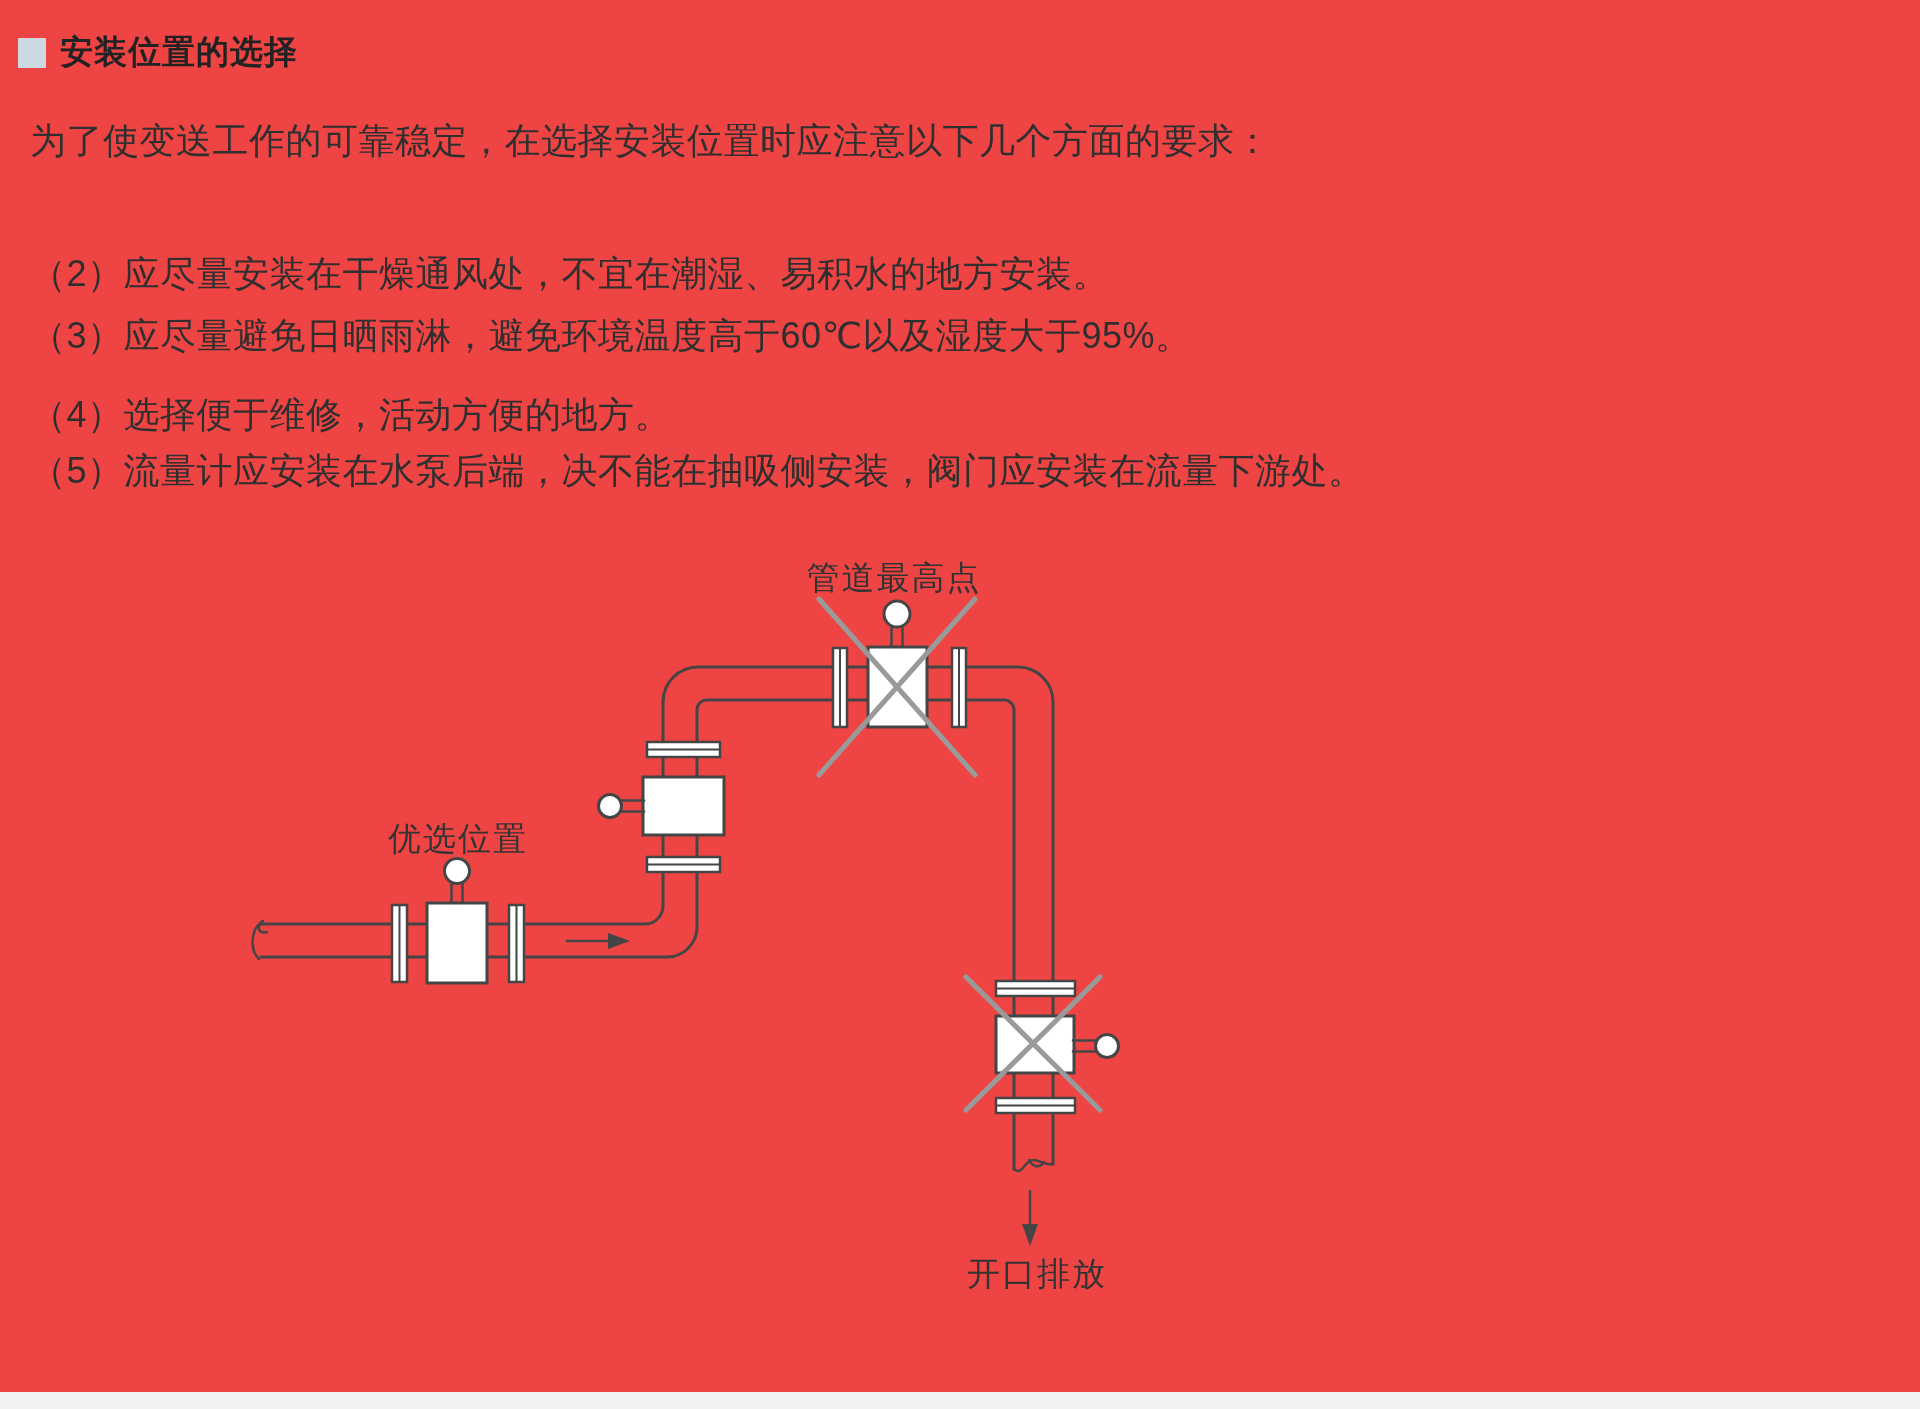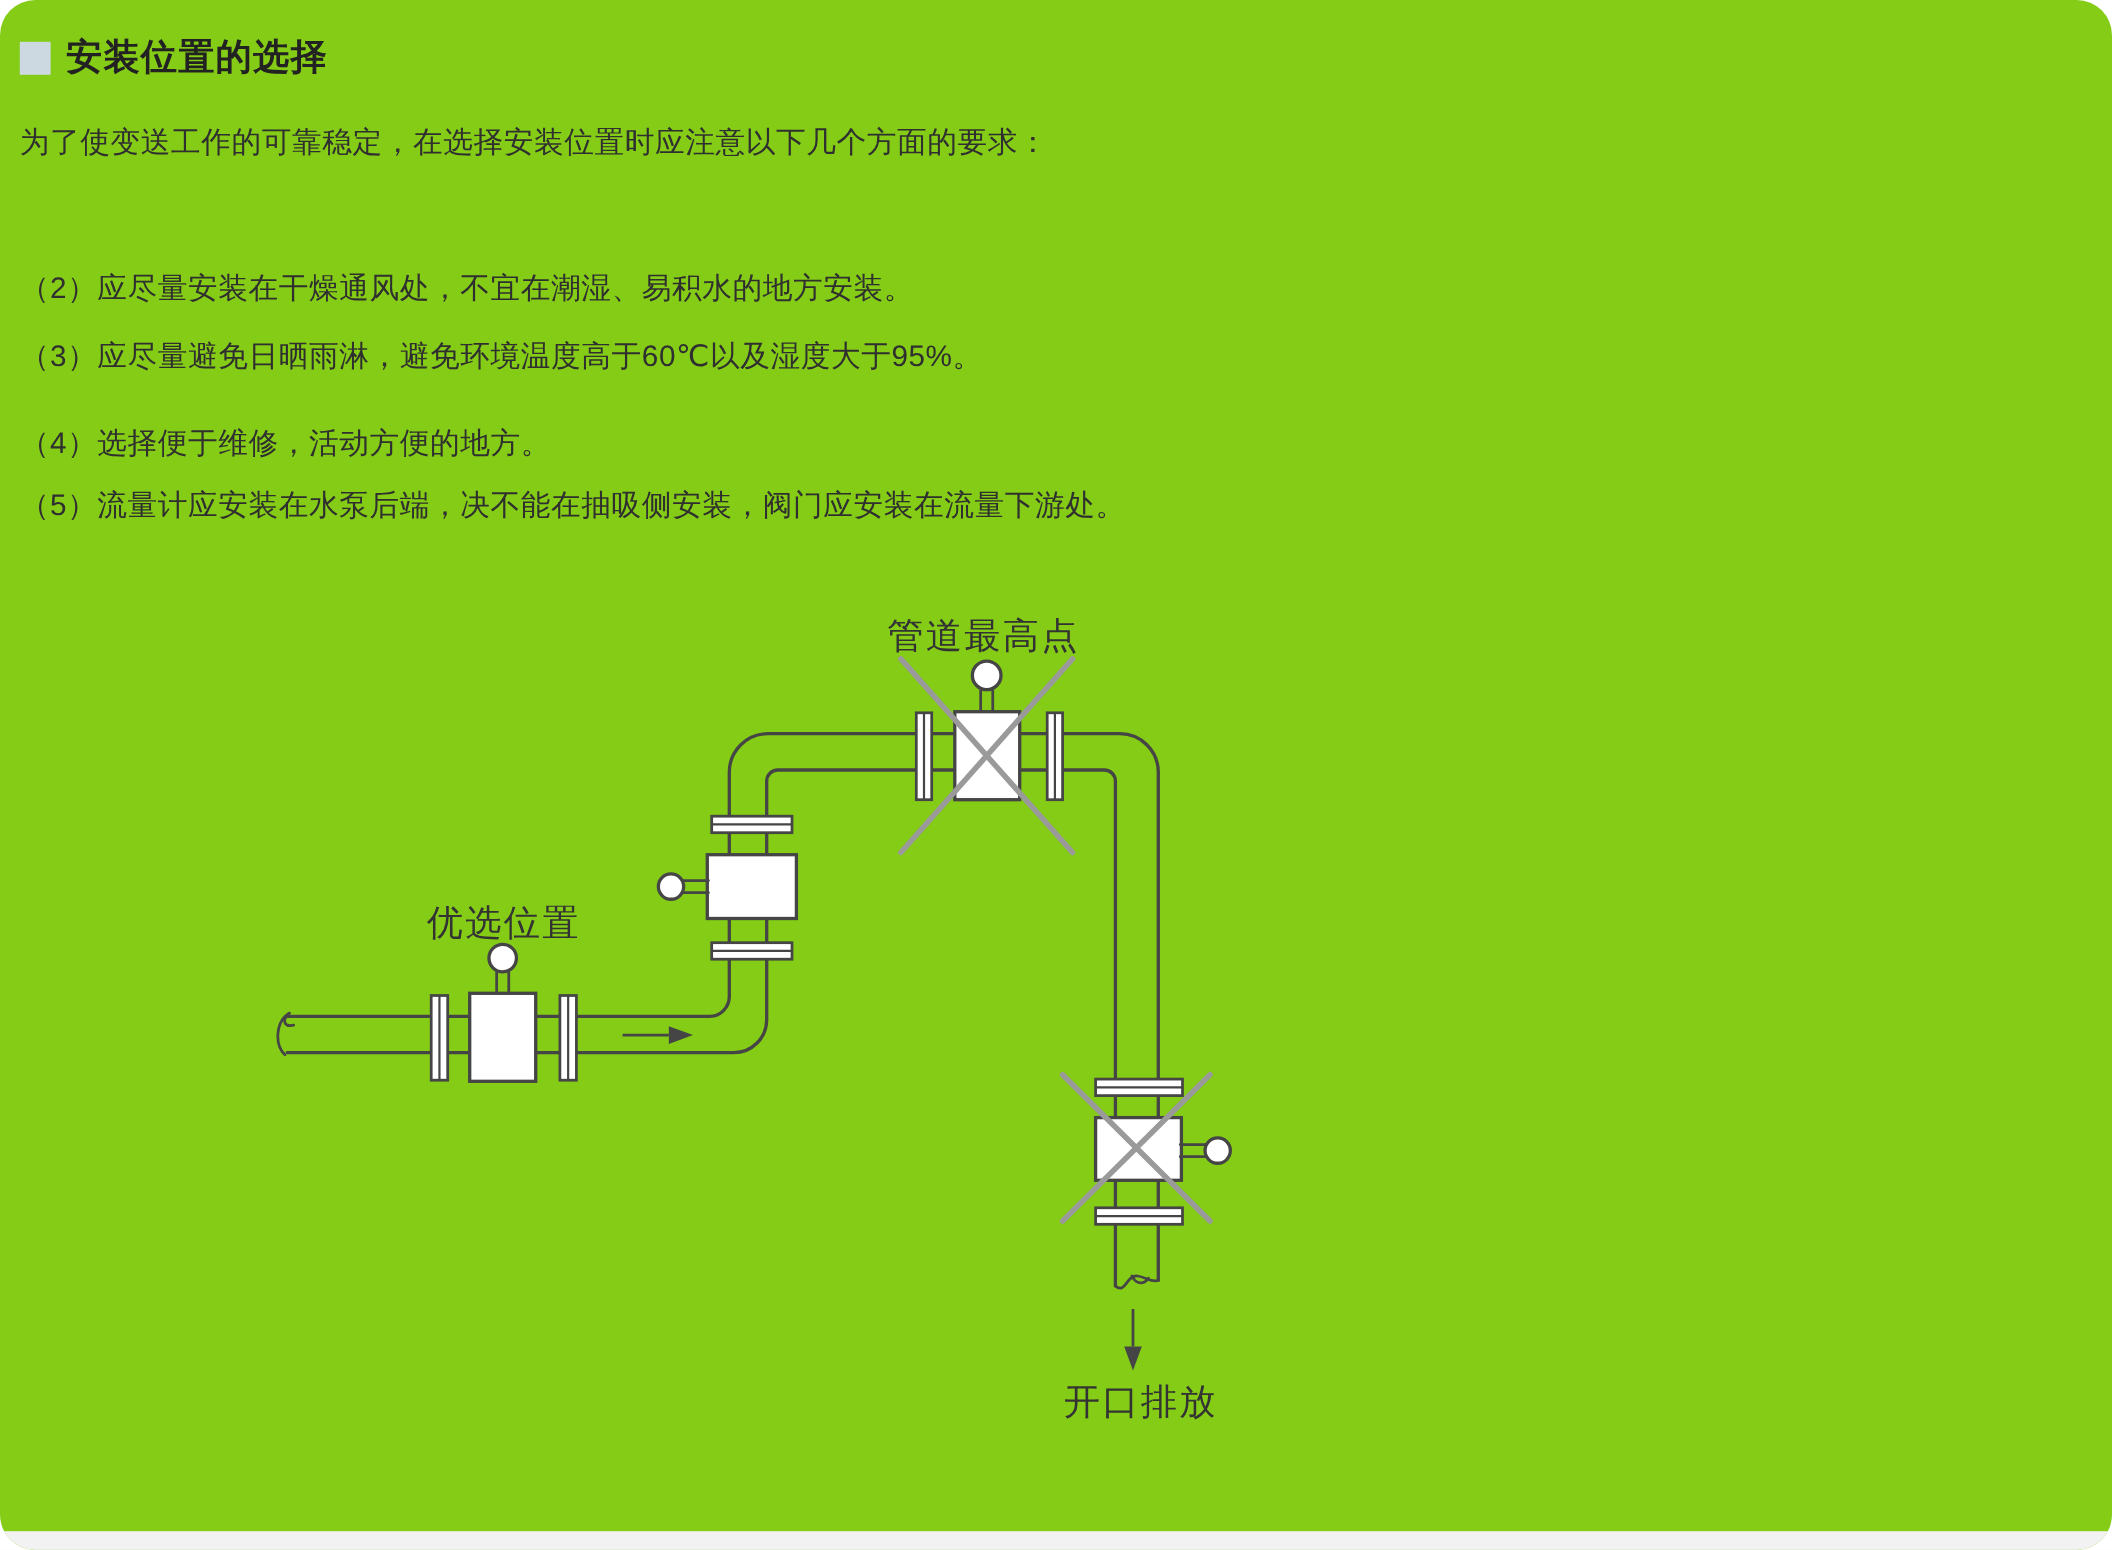--- a/index.html
+++ b/index.html
@@ -1,34 +1,33 @@
 <!DOCTYPE html>
 <html><head>
 <meta charset="utf-8">
 <style>
   html,body{margin:0;padding:0;background:#ffffff;}
   .page{
     position:relative;
     width:1920px;height:1409px;
-    background:#84cc16;
+    background:#ef4444;
     overflow:hidden;
     font-family:"Liberation Sans","DejaVu Sans",sans-serif;
     color:#2f2f2f;
-    border-radius:32px;
   }
   .sec-header{position:absolute;left:18px;top:30px;display:flex;align-items:center;}
   .sec-square{
     width:28px;height:30px;background:#ccd9e0;display:inline-block;margin-right:14px;
   }
   .sec-title{
     font-size:33px;font-weight:700;color:#222222;margin:0;letter-spacing:1px;
     font-family:"Liberation Sans","DejaVu Sans",sans-serif;
   }
   .bodytext{
-    position:absolute;left:14px;margin:4px;font-size:27px;line-height:40px;
+    position:absolute;left:14px;margin:16px;font-size:36px;line-height:40px;
     color:#2f2f2f;letter-spacing:0.5px;white-space:nowrap;font-weight:400;
   }
   .t-intro{top:105px;}
   .t-i1{top:168px;}
   .t-i2{top:238px;}
   .t-i3{top:300px;}
   .t-i4{top:379px;}
   .t-i5{top:435px;}
   .diagram-svg{position:absolute;left:0;top:540px;}
   .pipe{stroke:#454545;stroke-width:3;fill:none;stroke-linecap:round;}

